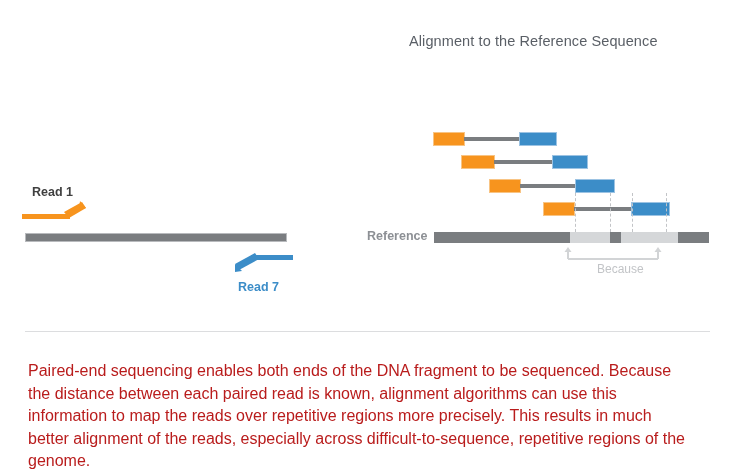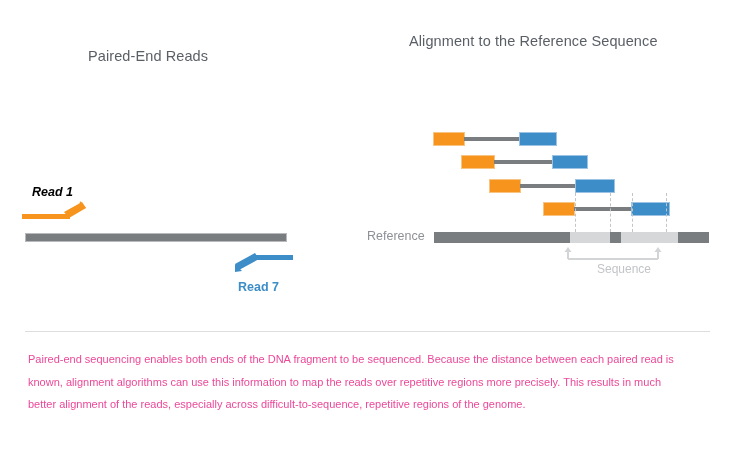--- a/index.html
+++ b/index.html
@@ -32,21 +32,21 @@
   #title-left  { left: 88px;  top: 48px; }
   #title-right { left: 409px; top: 33px; }
 
   
   .read-label {
     position: absolute;
     font-size: 12.5px;
     font-weight: bold;
     white-space: nowrap;
   }
-  #label-read1 { left: 32px;  top: 185px; color: #000000; font-style: italic; }
+  #label-read1 { left: 32px;  top: 185px; color: #404040; }
   #label-read2 { left: 238px; top: 280px; color: #3C8DC8; }
 
   .arrow-svg { position: absolute; }
   #arrow-read1 { left: 20px;  top: 200px; }
   #arrow-read2 { left: 233px; top: 252px; }
 
   #fragment-bar {
     position: absolute;
     left: 25px;
     top: 233px;
@@ -80,20 +80,21 @@
     background: #7a7d80;
   }
 
   #ref-label {
     position: absolute;
     left: 367px;
     top: 229px;
     font-size: 12.5px;
     color: #8d9095;
     white-space: nowrap;
+    font-weight: bold;
   }
   #ref-bar {
     position: absolute;
     left: 434px;
     top: 232px;
     width: 275px;
     height: 11px;
   }
   .ref-seg {
     position: absolute;
@@ -124,33 +125,32 @@
     position: absolute;
     left: 25px;
     top: 331px;
     width: 685px;
     height: 1px;
     background: #dcdddf;
   }
   #caption {
     position: absolute;
     left: 28px;
-    top: 348px;
+    top: 360px;
     width: 664px;
-    font-size: 11px;
+    font-size: 16px;
     line-height: 22.5px;
-    color: #ec4899;
+    color: #b91c1c;
   }
 </style>
 </head>
 <body>
 
 <div class="stage">
 
-  <div class="panel-title" id="title-left">Paired-End Reads</div>
   <div class="panel-title" id="title-right">Alignment to the Reference Sequence</div>
 
   <div class="read-label" id="label-read1">Read 1</div>
 
   <svg class="arrow-svg" id="arrow-read1" width="72" height="22">
     <path d="M2,14 L50,14 L50,19 L2,19 Z" fill="#F7941E"></path>
     <path d="M44,12 L62,2 L66,8 L49,18 Z" fill="#F7941E"></path>
     <path d="M60,1 L66,8 L59,10 Z" fill="#F7941E"></path>
   </svg>
 
@@ -202,18 +202,18 @@
       <div class="ref-seg dark" style="left: 244px; width: 31px;"></div>
     </div>
 
   <svg id="repeats-bracket" width="100" height="16">
     <path d="M5,13 L95,13" stroke="#d2d4d6" stroke-width="2" fill="none"></path>
     <path d="M5,13 L5,3" stroke="#d2d4d6" stroke-width="2" fill="none"></path>
     <path d="M95,13 L95,3" stroke="#d2d4d6" stroke-width="2" fill="none"></path>
     <path d="M5,1 L1.5,6 L8.5,6 Z" fill="#d2d4d6"></path>
     <path d="M95,1 L91.5,6 L98.5,6 Z" fill="#d2d4d6"></path>
   </svg>
-  <div id="repeats-label">Sequence</div>
+  <div id="repeats-label">Because</div>
 
   <div id="divider"></div>
   <div id="caption">Paired-end sequencing enables both ends of the DNA fragment to be sequenced. Because the distance between each paired read is known, alignment algorithms can use this information to map the reads over repetitive regions more precisely. This results in much better alignment of the reads, especially across difficult-to-sequence, repetitive regions of the genome.</div>
 
 </div>
 
 </body></html>

